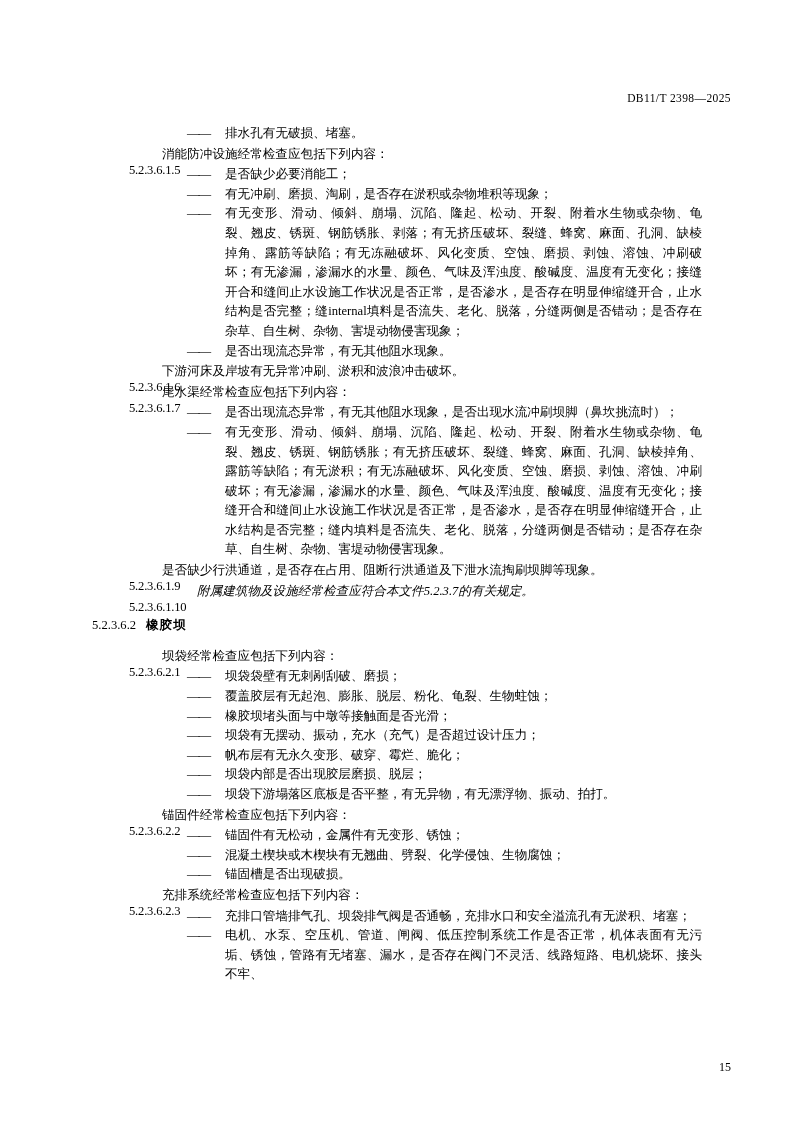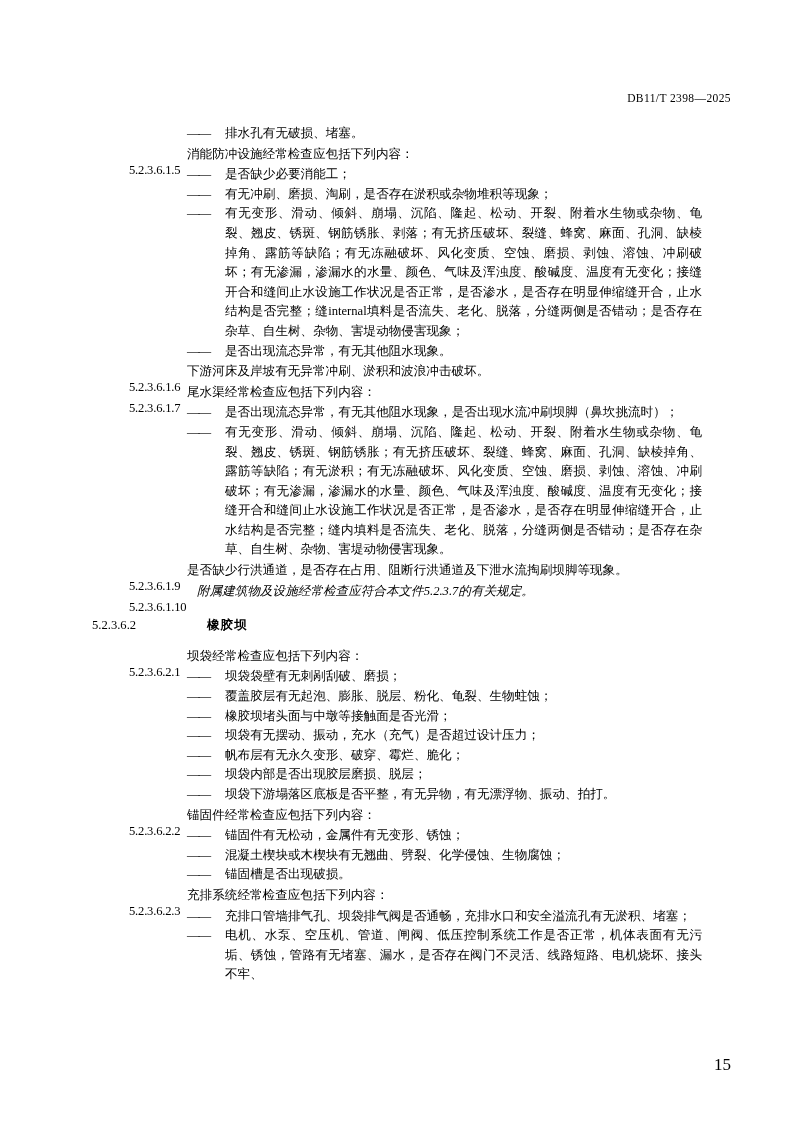--- a/index.html
+++ b/index.html
@@ -35,40 +35,40 @@
     top: 124px;
     left: 92px;
     width: 610px;
     font-size: 12.6px;
     line-height: 19.6px;
   }
   .footer {
     position: absolute;
     bottom: 48px;
     right: 62px;
-    font-size: 17px;
+    font-size: 12px;
   }
   .clause {
     position: relative;
     margin-top: 1px;
     margin-bottom: 1px;
   }
   .clause .num {
     position: absolute;
     left: 0;
     top: 16px;
     white-space: nowrap;
     letter-spacing: -0.2px;
     margin-left: 37px;
   }
   .clause .txt {
     display: block;
   }
   
-  .lvl-a .txt { margin-left: 95px; }
+  .lvl-a .txt { margin-left: 70px; }
   .lvl-b .txt { margin-left: 105px; font-style: italic; }
 
   .dash {
     margin-left: 95px;
     text-indent: 0;
     position: relative;
     padding-left: 38px;
   }
   .dash .mark {
     position: absolute;
@@ -87,21 +87,21 @@
     font-weight: bold;
   }
   .sec-head .num {
     position: absolute;
     left: 0;
     top: 0;
     font-weight: normal;
     text-align: right;
   }
   .sec-head .txt {
-    margin-left: 115px;
+    margin-left: 54px;
     font-weight: bold;
     letter-spacing: 1px;
   }
   .just { text-align: justify; }
 </style>
 </head>
 <body>
 
 <div class="page">
 

